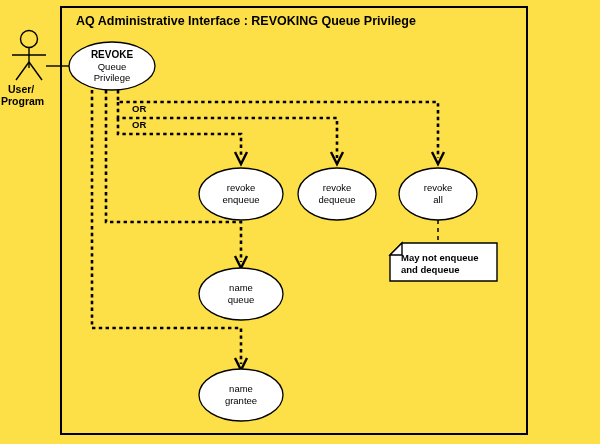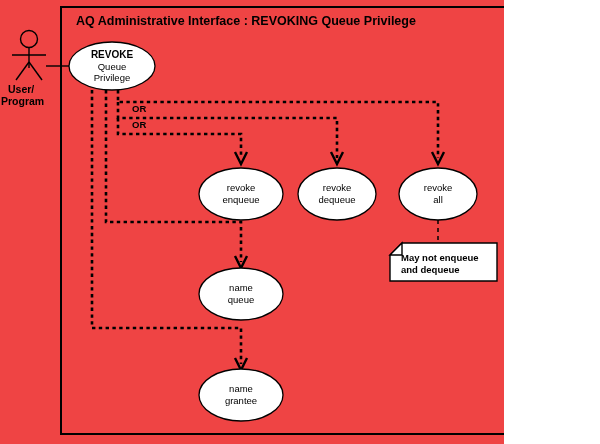--- a/index.html
+++ b/index.html
@@ -2,23 +2,23 @@
 <html><head>
 <meta charset="utf-8">
 <style>
   html, body {
     margin: 0;
     padding: 0;
     background: #ffffff;
   }
   #canvas {
     position: relative;
-    width: 504px;
+    width: 600px;
     height: 444px;
-    background: #ef4444;
+    background: #fde047;
     font-family: "Liberation Sans", sans-serif;
     overflow: hidden;
   }
   svg#diagram {
     position: absolute;
     left: 0;
     top: 0;
     width: 600px;
     height: 444px;
   }

